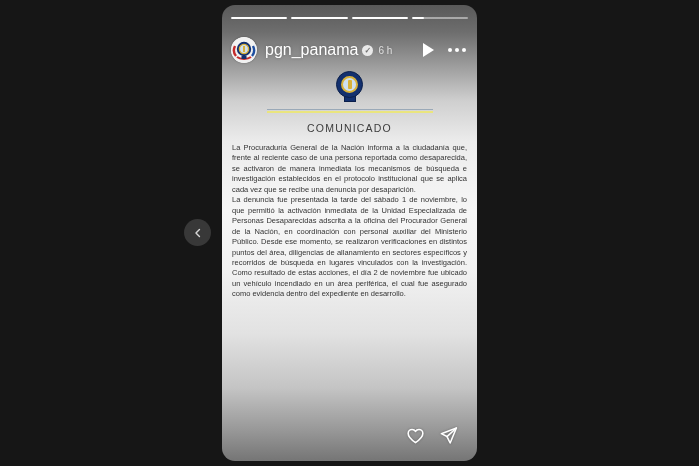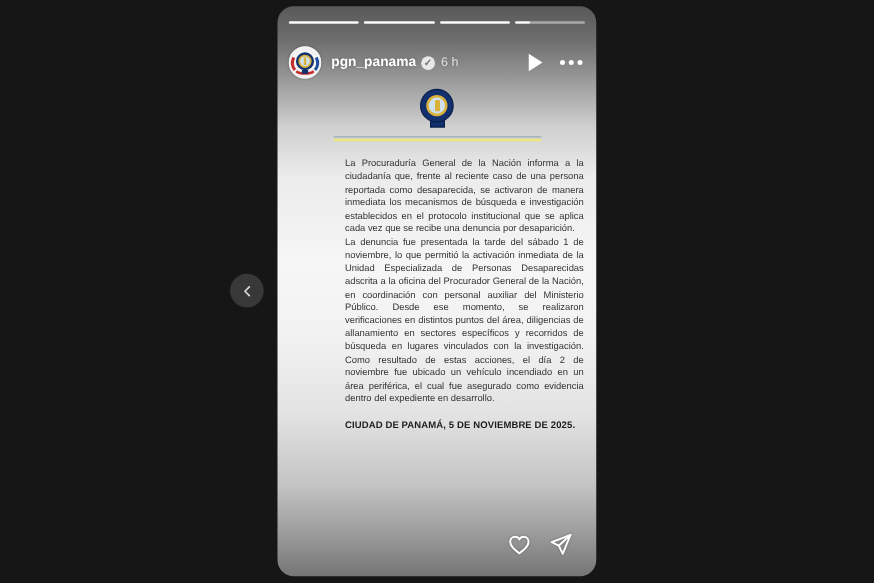--- a/index.html
+++ b/index.html
@@ -16,21 +16,21 @@
   }
 
   
   .progress-row { position:absolute; top:12px; left:9px; right:9px; display:flex; gap:4px; }
   .progress-seg { flex:1; height:2px; border-radius:2px; background:rgba(255,255,255,0.45); overflow:hidden; }
   .progress-seg .fill { display:block; height:100%; background:#ffffff; border-radius:2px; }
 
   
   .story-header { position:absolute; top:31px; left:9px; right:11px; height:28px; display:flex; align-items:center; }
   .avatar { width:26px; height:26px; border-radius:50%; flex:0 0 auto; overflow:hidden; background:#f4f4f4; box-shadow:0 0 2px rgba(0,0,0,0.35); }
-  .username { margin-left:8px; color:#ffffff; font-size:11px; font-weight:bold; text-shadow:0 0 3px rgba(0,0,0,0.25); }
+  .username { margin-left:8px; color:#ffffff; font-size:16px; font-weight:normal; text-shadow:0 0 3px rgba(0,0,0,0.25); }
   .verified { margin-left:4px; width:11px; height:11px; border-radius:50%; background:#e9e9e9; color:#6f6f6f;
               font-size:8px; line-height:11px; text-align:center; font-weight:bold; }
   .timestamp { margin-left:5px; color:rgba(255,255,255,0.75); font-size:10px; text-shadow:0 0 3px rgba(0,0,0,0.2); }
   .header-right { margin-left:auto; display:flex; align-items:center; gap:14px; }
   .play-btn { width:0; height:0; border-top:7px solid transparent; border-bottom:7px solid transparent; border-left:11px solid #ffffff; cursor:pointer; }
   .more-btn { display:flex; gap:3px; cursor:pointer; padding:4px 0; }
   .more-btn i { width:4px; height:4px; border-radius:50%; background:#ffffff; }
 
   
   .doc { position:absolute; left:10px; right:10px; top:66px; }
@@ -40,21 +40,21 @@
   .seal-inner { width:17px; height:17px; border-radius:50%; background:#cfe0f0; border:2px solid #d9b23a;
                 display:flex; align-items:center; justify-content:center; }
   .seal-glyph { width:4px; height:9px; background:#d9b23a; border-radius:1px; }
   .seal-ribbon { width:12px; height:7px; background:#13306e; border:1px solid #0b1f4a; margin-top:-3px; z-index:1; }
   .rule-wrap { position:absolute; left:50%; transform:translateX(-50%); bottom:4px; width:166px; z-index:0; }
   .rule-top { height:1px; background:#9aa9b8; }
   .rule-bottom { height:2px; background:#eae57e; margin-top:1px; }
 
   .doc-title { text-align:center; margin-top:5px; font-size:10.5px; letter-spacing:1.2px; color:#3c3c3c; }
 
-  .doc-body { margin-top:9px;margin-left:44px; }
+  .doc-body { margin-top:9px; }
   .doc-body p { font-size:7.5px; line-height:10.45px; color:#333333; text-align:justify; }
   .dateline { margin-top:10px; font-size:7.6px; font-weight:bold; color:#1c1c1c; letter-spacing:0.1px; }
 
   
   .story-actions { position:absolute; right:18px; bottom:15px; display:flex; gap:12px; }
   .action-icon { width:21px; height:21px; cursor:pointer; }
   .action-icon svg { width:100%; height:100%; stroke:#ffffff; fill:none; stroke-width:1.8; stroke-linejoin:round; stroke-linecap:round; filter:drop-shadow(0 0 1px rgba(0,0,0,0.3)); }
 
   
   .nav-prev { position:absolute; left:184px; top:219px; width:27px; height:27px; border-radius:50%;
@@ -114,25 +114,25 @@
         <div class="rule-bottom"></div>
       </div>
       <div class="seal">
         <div class="seal-inner">
             <div class="seal-glyph"></div>
           </div>
       </div>
       <div class="seal-ribbon"></div>
     </div>
 
+    <div class="doc-title">COMUNICADO</div>
 
     <div class="doc-body">
       <p>La Procuraduría General de la Nación informa a la ciudadanía que, frente al reciente caso de una persona reportada como desaparecida, se activaron de manera inmediata los mecanismos de búsqueda e investigación establecidos en el protocolo institucional que se aplica cada vez que se recibe una denuncia por desaparición.</p>
       <p>La denuncia fue presentada la tarde del sábado 1 de noviembre, lo que permitió la activación inmediata de la Unidad Especializada de Personas Desaparecidas adscrita a la oficina del Procurador General de la Nación, en coordinación con personal auxiliar del Ministerio Público. Desde ese momento, se realizaron verificaciones en distintos puntos del área, diligencias de allanamiento en sectores específicos y recorridos de búsqueda en lugares vinculados con la investigación. Como resultado de estas acciones, el día 2 de noviembre fue ubicado un vehículo incendiado en un área periférica, el cual fue asegurado como evidencia dentro del expediente en desarrollo.</p>
-      <div class="dateline">CIUDAD DE PANAMÁ, 5 DE NOVIEMBRE DE 2025.</div>
     </div>
   </div>
 
   <div class="story-actions">
     <div class="action-icon">
       <svg viewBox="0 0 24 24">
         <path d="M12 20.2 C7.2 16.8 3.6 13.6 3.6 9.7 3.6 7.1 5.6 5.1 8.1 5.1 c1.6 0 3.1 0.9 3.9 2.3 0.8-1.4 2.3-2.3 3.9-2.3 2.5 0 4.5 2 4.5 4.6 0 3.9-3.6 7.1-8.4 10.5z"></path>
       </svg>
     </div>
     <div class="action-icon">

